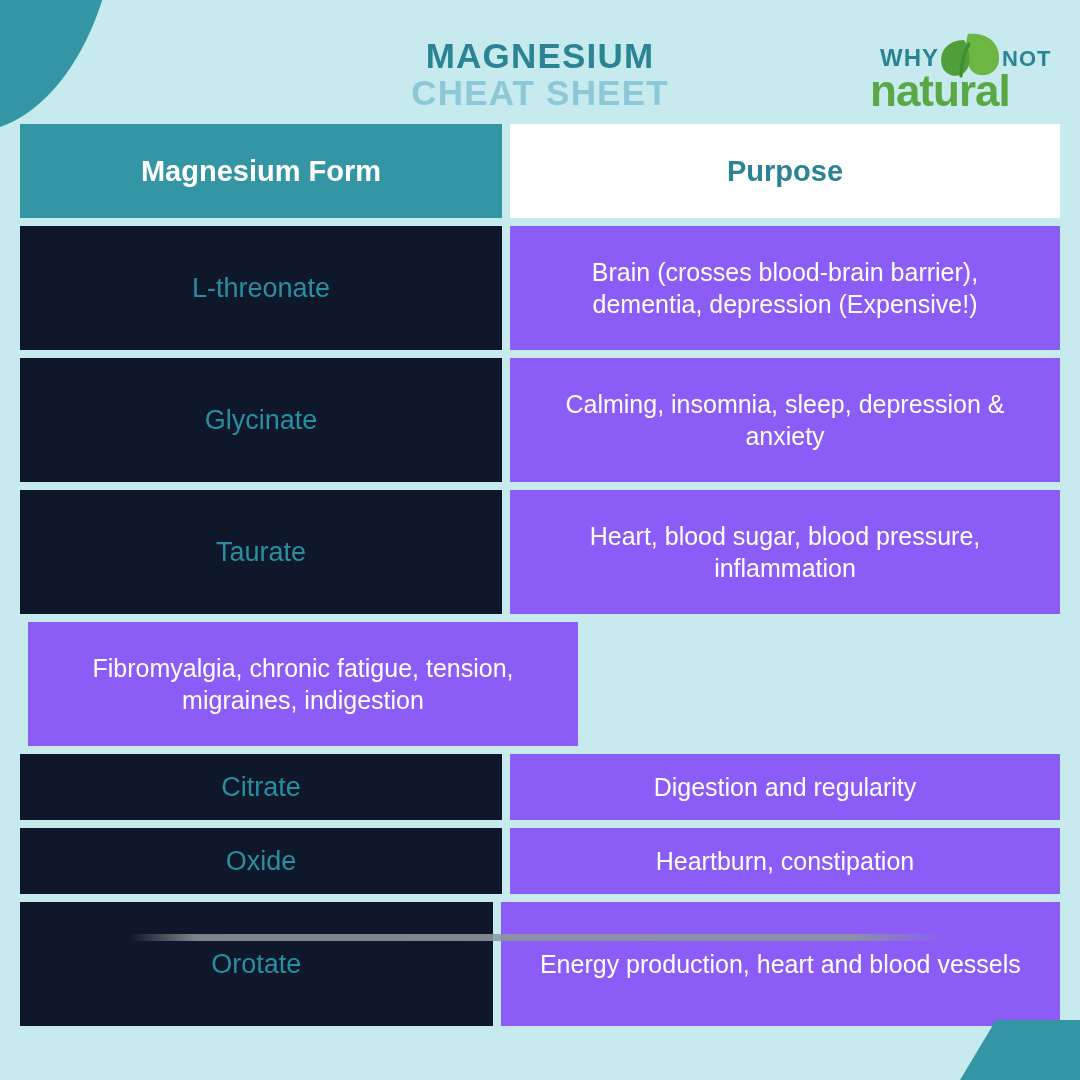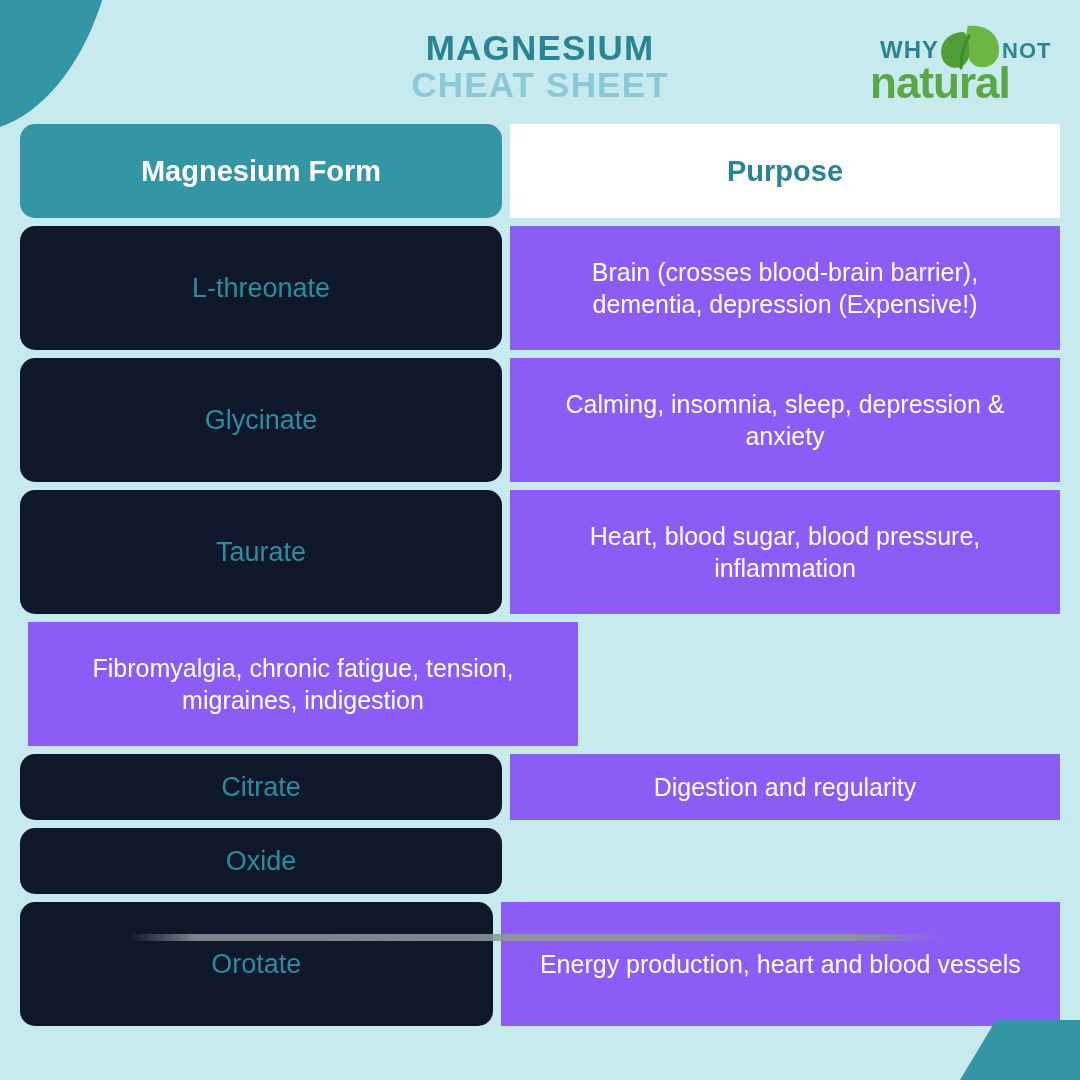--- a/index.html
+++ b/index.html
@@ -33,21 +33,21 @@
   }
   .corner-br-light{
     position:absolute;right:118px;bottom:0;
     width:60px;height:42px;
     background:#c6eaed;
     clip-path:polygon(22% 0,100% 0,100% 100%,0 100%);
   }
 
   
   .header{
-    position:absolute;left:0;top:8px;width:1080px;height:120px;
+    position:absolute;left:0;top:16px;width:1080px;height:120px;
   }
   .title-block{
     position:absolute;left:0;top:22px;width:1080px;
     text-align:center;
     line-height:1.05;
     pointer-events:none;
   }
   .title-main{
     display:block;
     font-size:35px;font-weight:bold;letter-spacing:1.2px;
@@ -79,21 +79,20 @@
     position:relative;
   }
   .cell{
     display:flex;align-items:center;justify-content:center;
     text-align:center;
     box-sizing:border-box;
   }
   .cell-form{
     width:482px;
     padding:0 16px;
-    border-radius:15px;
   }
   .gap{width:8px;flex:0 0 8px;}
   .cell-purpose{
     width:550px;
     padding:20px 24px;
   }
 
   
   .row-head .cell-form{
     background:#3496a4;color:#ffffff;
@@ -199,20 +198,21 @@
 
     <div class="row row-data">
       <div class="cell cell-form h-short">Citrate</div>
       <div class="gap"></div>
       <div class="cell cell-purpose h-short">Digestion and regularity</div>
     </div>
 
     <div class="row row-data">
       <div class="cell cell-form h-short">Oxide</div>
       <div class="gap"></div>
+      <div class="cell cell-purpose h-short">Heartburn, constipation</div>
     </div>
 
     <div class="row row-data row-last">
       <div class="cell cell-form h-tall">Orotate</div>
       <div class="gap"></div>
       <div class="cell cell-purpose h-tall">Energy production, heart and blood vessels</div>
     </div>
 
     <div class="shadow-band"></div>
   </div>

